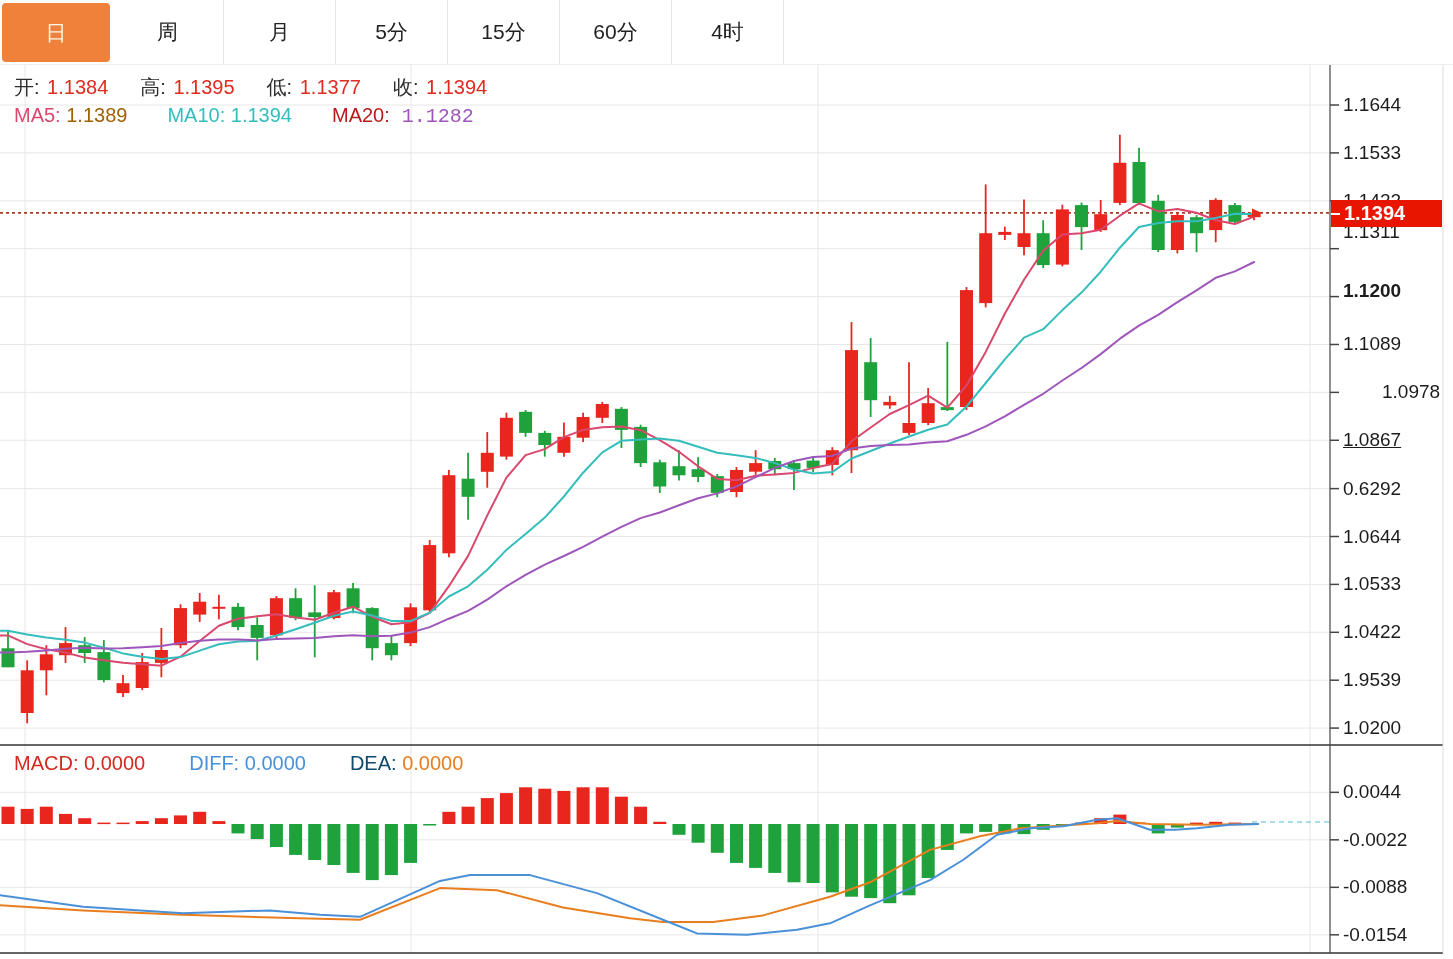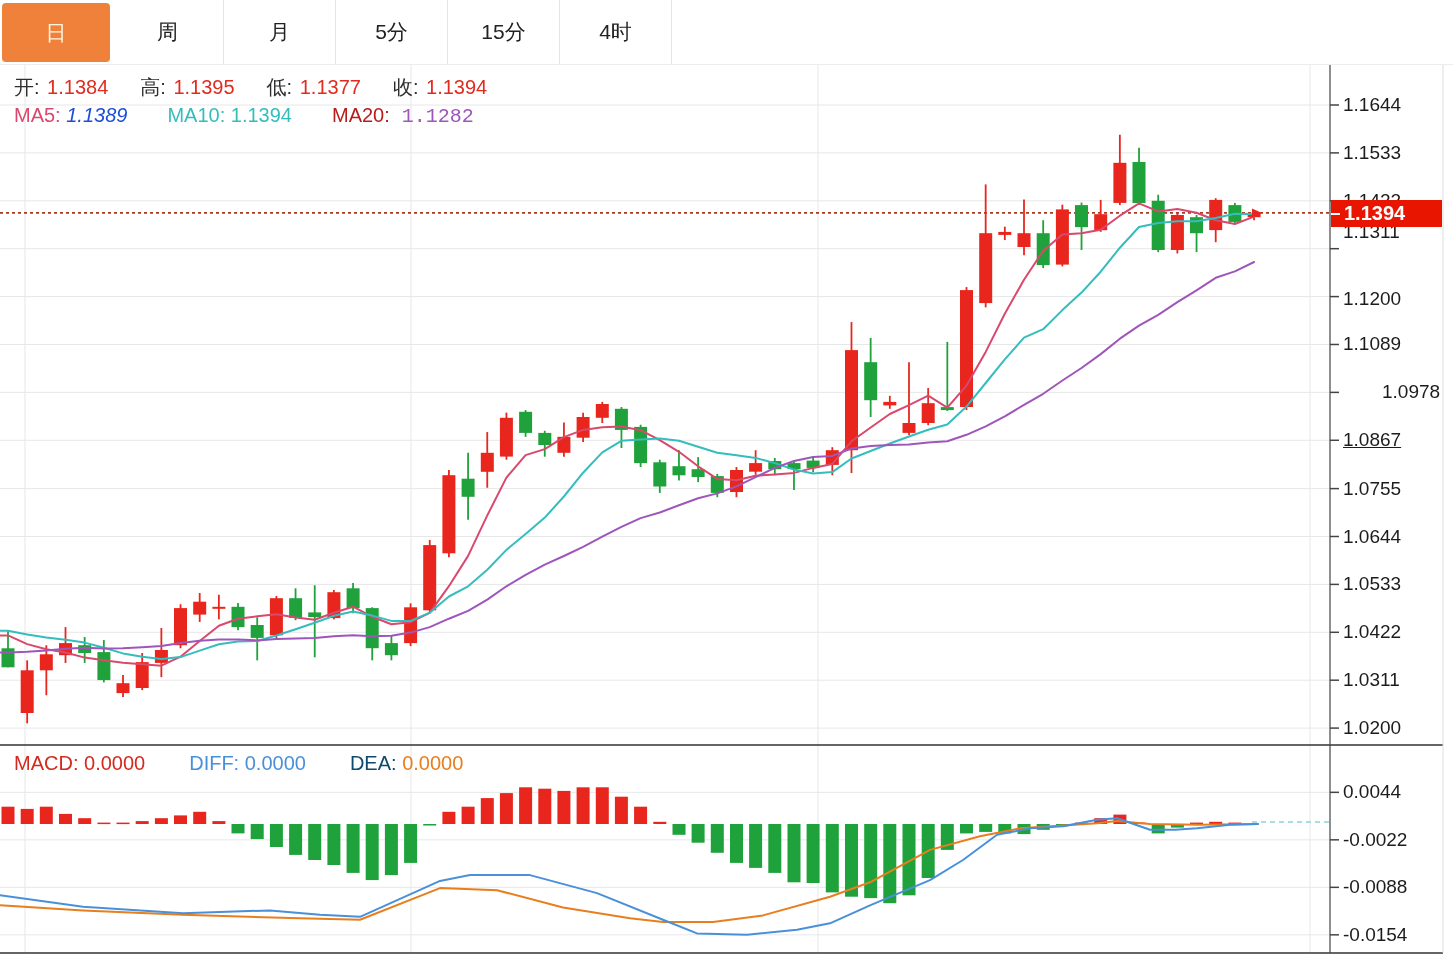--- a/index.html
+++ b/index.html
@@ -305,54 +305,55 @@
     <line x1="1330" y1="887.3336" x2="1339" y2="887.3336" stroke="#444" stroke-width="1.5"></line>
     <line x1="1330" y1="934.8338" x2="1339" y2="934.8338" stroke="#444" stroke-width="1.5"></line>
   </svg>
 
 <div class="tabbar" id="tabbar">
     <div class="tab active">日</div>
     <div class="tab">周</div>
     <div class="tab">月</div>
     <div class="tab">5分</div>
     <div class="tab">15分</div>
+    <div class="tab">60分</div>
     <div class="tab">4时</div>
   </div>
 
 <div class="legend-row legend-ohlc" id="legend-ohlc">
     <span class="item"><span class="lbl">开:</span><span class="val"> 1.1384</span></span>
     <span class="item"><span class="lbl">高:</span><span class="val"> 1.1395</span></span>
     <span class="item"><span class="lbl">低:</span><span class="val"> 1.1377</span></span>
     <span class="item"><span class="lbl">收:</span><span class="val"> 1.1394</span></span>
   </div>
 <div class="legend-row legend-ma" id="legend-ma">
-    <span class="item"><span class="lbl" style="color: rgb(217, 72, 109);">MA5:</span><span class="val" style="color: #1d4ed8; font-style: italic;"> 1.1389</span></span>
+    <span class="item"><span class="lbl" style="color: rgb(217, 72, 109);">MA5:</span><span class="val" style="color: #a16207;"> 1.1389</span></span>
     <span class="item"><span class="lbl" style="color: rgb(53, 189, 189);">MA10:</span><span class="val" style="color: rgb(53, 189, 189);"> 1.1394</span></span>
     <span class="item"><span class="lbl" style="color: #b91c1c;">MA20:</span><span class="val" style="color: rgb(159, 86, 187); font-family: Liberation Mono, monospace;"> 1.1282</span></span>
   </div>
 <div class="legend-row legend-macd" id="legend-macd">
     <span class="item"><span class="lbl" style="color: rgb(212, 42, 30);">MACD:</span><span class="val" style="color: rgb(212, 42, 30);"> 0.0000</span></span>
     <span class="item"><span class="lbl" style="color: rgb(74, 144, 217);">DIFF:</span><span class="val" style="color: rgb(74, 144, 217);"> 0.0000</span></span>
     <span class="item"><span class="lbl" style="color: #0c4a6e;">DEA:</span><span class="val" style="color: rgb(232, 126, 30);"> 0.0000</span></span>
   </div>
 
 <div id="axis-labels">
     <div class="tick-label" style="top: 94px;">1.1644</div>
     <div class="tick-label" style="top: 141.897px;">1.1533</div>
     <div class="tick-label" style="top: 189.793px;">1.1422</div>
     <div class="tick-label" style="top: 221px;">1.1311</div>
-    <div class="tick-label" style="top: 288px;">1.1200</div>
+    <div class="tick-label" style="top: 280px; font-weight: bold;">1.1200</div>
     <div class="tick-label" style="top: 333.483px;">1.1089</div>
     <div class="tick-label" style="top: 381.379px; margin-left: 39px;">1.0978</div>
     <div class="tick-label" style="top: 429.276px; text-decoration: underline;">1.0867</div>
-    <div class="tick-label" style="top: 477.603px;">1.0755</div>
+    <div class="tick-label" style="top: 477.603px;">0.6292</div>
     <div class="tick-label" style="top: 525.5px;">1.0644</div>
     <div class="tick-label" style="top: 573.396px;">1.0533</div>
     <div class="tick-label" style="top: 621.293px;">1.0422</div>
-    <div class="tick-label" style="top: 669.189px;">1.0311</div>
+    <div class="tick-label" style="top: 669.189px;">1.9539</div>
     <div class="tick-label" style="top: 717.086px;">1.0200</div>
     <div class="tick-label" style="top: 781.333px;">0.0044</div>
     <div class="tick-label" style="top: 828.833px;">-0.0022</div>
     <div class="tick-label" style="top: 876.334px;">-0.0088</div>
     <div class="tick-label" style="top: 923.834px;">-0.0154</div>
   </div>
 
 <div class="price-badge">
   <span class="dash"></span>
   <span>1.1394</span>

